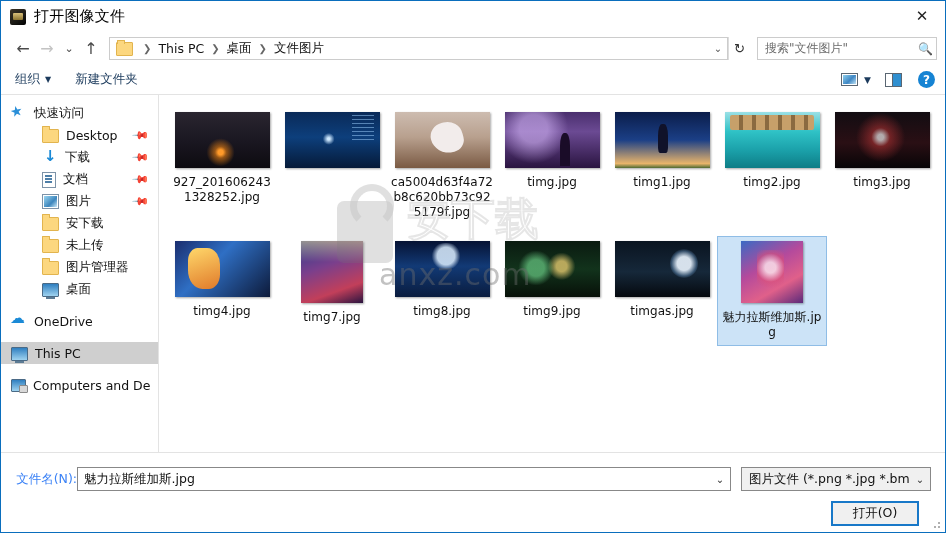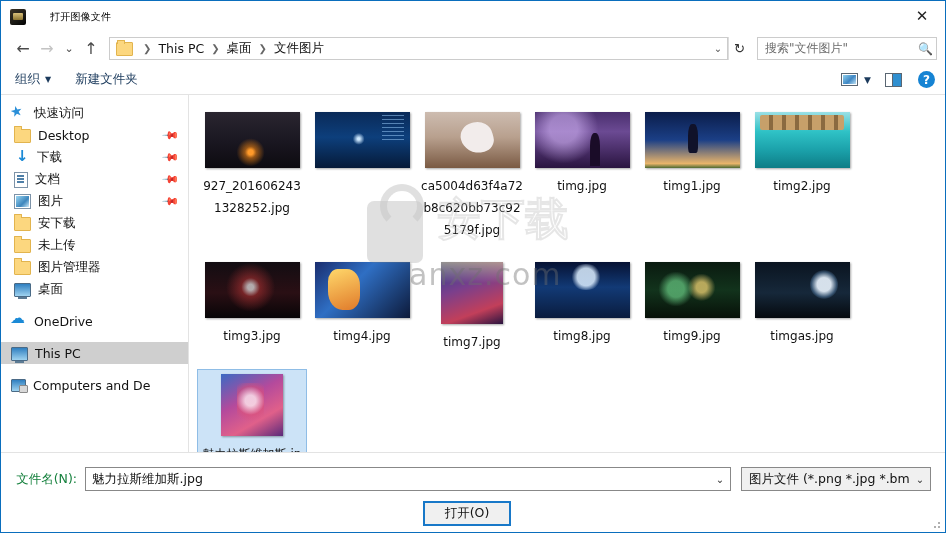--- a/index.html
+++ b/index.html
@@ -22,21 +22,21 @@
   .app-icon{
     width:16px;height:16px;margin-left:9px;border-radius:2px;
     background:linear-gradient(145deg,#3a3226 0%,#1b1a15 60%,#000 100%);
     position:relative;flex:none;
   }
   .app-icon::after{
     content:"";position:absolute;left:3px;top:4px;width:10px;height:7px;
     background:linear-gradient(180deg,#d9c07a,#8c7430);border-radius:1px;
   }
   .title-text{
-    margin-left:24px;font-size:10px;color:#000;letter-spacing:.2px;
+    margin-left:8px;font-size:15px;color:#000;letter-spacing:.2px;
   }
   .close-btn{
     position:absolute;right:0;top:0;width:46px;height:30px;
     display:flex;align-items:center;justify-content:center;
     font-size:15px;color:#222;font-family:"DejaVu Sans",sans-serif;
   }
   
   .navbar{
     height:33px;display:flex;align-items:center;padding:0 8px 0 10px;
     box-sizing:border-box;background:#fff;
@@ -103,28 +103,28 @@
   .pane-icon i:first-child{width:6px;background:#fff;border-right:1px solid #5a6672;}
   .pane-icon i:last-child{flex:1;background:#2f8fd0;}
   .help-icon{
     width:17px;height:17px;border-radius:50%;background:#1583d3;color:#fff;
     font-size:12px;font-weight:bold;display:flex;align-items:center;justify-content:center;
     margin-left:14px;
   }
   
   .body{display:flex;height:357px;}
   .sidebar{
-    width:188px;flex:none;box-sizing:border-box;border-right:1px solid #e3e3e3;
+    width:158px;flex:none;box-sizing:border-box;border-right:1px solid #e3e3e3;
     background:#fff;padding-top:7px;overflow:hidden;
   }
   .side-item{
     height:22px;display:flex;align-items:center;padding-left:10px;box-sizing:border-box;
     white-space:nowrap;position:relative;
   }
-  .side-item.level1{padding-left:13px;}
+  .side-item.level1{padding-left:41px;}
   .side-item.selected{background:#cfcfcf;}
   .side-label{font-size:12.5px;color:#111;margin-left:7px;}
   .pin{
     position:absolute;right:10px;font-size:11px;color:#9a9a9a;transform:rotate(45deg);
   }
   .ico{width:16px;height:15px;flex:none;position:relative;}
   .ico.star::after{
     content:"★";position:absolute;left:-1px;top:-3px;font-size:14px;color:#2a8fd8;
     transform:rotate(-12deg);
   }
@@ -176,21 +176,21 @@
     width:110px;margin:0 0 10px 0;padding:4px 2px 5px 2px;box-sizing:border-box;
     display:flex;flex-direction:column;align-items:center;border:1px solid transparent;
   }
   .file-cell.selected{background:#cce3f7;border:1px solid #8fbde6;}
   .thumb{
     width:95px;height:56px;box-shadow:1px 1px 2px rgba(0,0,0,.35);
     background:#222;overflow:hidden;position:relative;flex:none;
   }
   .thumb.tall{height:62px;width:62px;}
   .fname{
-    margin-top:7px;font-size:12px;line-height:22px;color:#111;text-align:center;
+    margin-top:7px;font-size:12px;line-height:15px;color:#111;text-align:center;
     word-break:break-all;width:104px;
   }
   
   .t1{background:
     radial-gradient(circle at 48% 72%,#ff9a2a 0 4%,rgba(255,140,20,.55) 9%,transparent 22%),
     linear-gradient(180deg,#2a2630 0%,#191620 55%,#0d0b10 100%);}
   .t2{background:
     radial-gradient(circle at 46% 48%,#cfe9ff 0 2%,transparent 10%),
     linear-gradient(180deg,#0a2a58 0%,#0d3f7c 45%,#061a38 100%);}
   .t2::after{content:"";position:absolute;right:6px;top:3px;width:22px;height:26px;
@@ -256,33 +256,33 @@
     position:absolute;left:70px;top:2px;font-size:44px;line-height:44px;
     color:transparent;-webkit-text-stroke:2px rgba(190,190,190,.9);
     font-family:"DejaVu Sans",sans-serif;white-space:nowrap;
   }
   
   .bottom{
     height:auto;background:#fff;border-top:1px solid #e3e3e3;padding:14px 14px 0 14px;
     box-sizing:border-box;
   }
   .row1{display:flex;align-items:center;}
-  .fn-label{font-size:12.5px;color:#15803d;width:62px;text-align:right;margin-right:8px;flex:none;}
+  .fn-label{font-size:12.5px;color:#3b82f6;width:62px;text-align:right;flex:none;}
   .fn-input{
     flex:1;height:24px;border:1px solid #888;background:#fff;display:flex;align-items:center;
     box-sizing:border-box;
   }
   .fn-value{flex:1;font-size:12.5px;color:#111;padding-left:6px;white-space:nowrap;overflow:hidden;}
   .fn-caret{width:20px;text-align:center;font-size:10px;color:#333;flex:none;}
   .type-select{
     width:190px;height:24px;margin-left:10px;border:1px solid #888;background:#f0f0f0;
     display:flex;align-items:center;box-sizing:border-box;flex:none;
   }
   .type-value{flex:1;font-size:12.5px;color:#111;padding-left:7px;white-space:nowrap;overflow:hidden;}
-  .row2{display:flex;justify-content:center;margin-top:10px;gap:36px;}
+  .row2{display:flex;justify-content:flex-end;margin-top:10px;gap:36px;}
   .btn{
     width:88px;height:25px;font-size:12.5px;color:#111;background:#f0f0f0;
     border:1px solid #adadad;display:flex;align-items:center;justify-content:center;
     box-sizing:border-box;
   }
   .btn.primary{border:2px solid #1878c8;background:#f0f0f0;margin-right:12px;}
   .grip{
     position:absolute;right:4px;bottom:3px;width:10px;height:10px;
     background:
       radial-gradient(circle at 8px 8px,#b0b0b0 1px,transparent 1.2px),

